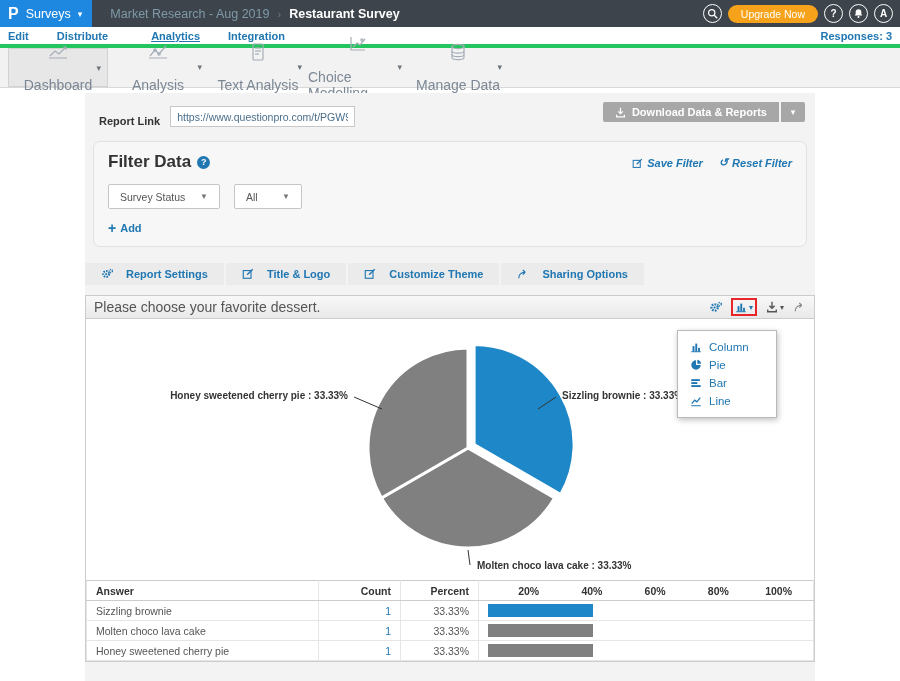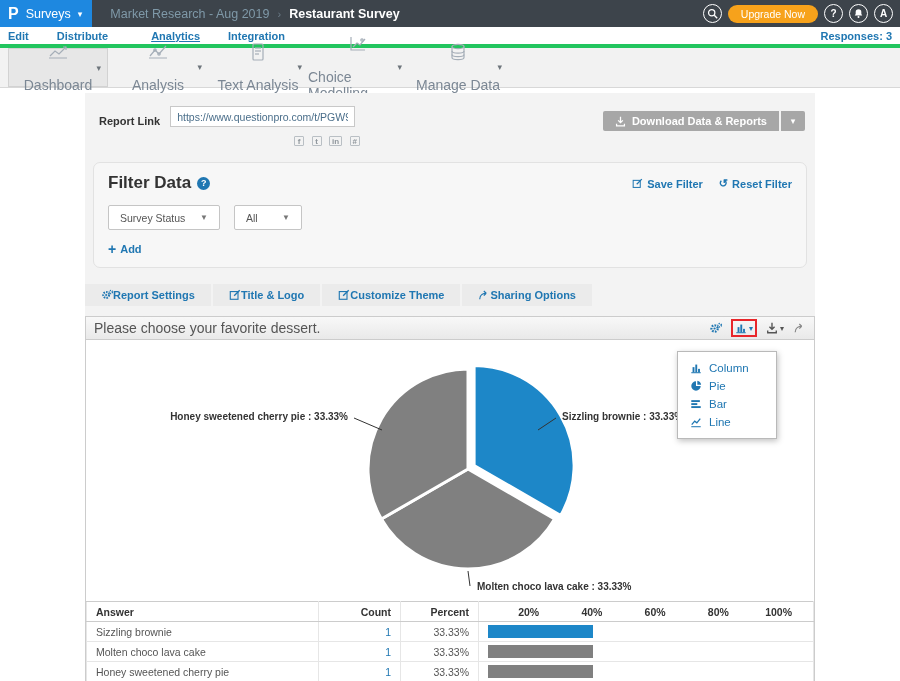--- a/index.html
+++ b/index.html
@@ -42,47 +42,47 @@
   .content { margin:5px 85px 0 85px; background:#f3f3f3; height:644px; position:relative; }
 
   .report-row { position:relative; padding:13px 10px 0 14px; }
   .report-inline { display:flex; align-items:flex-end; gap:10px; }
   .report-label { font-size:11px; font-weight:bold; color:#333; }
   .report-input { width:185px; height:21px; border:1px solid #c8c8c8; font-size:10.5px; color:#4a6e8a;
     padding:0 6px; font-family:"Liberation Sans",sans-serif; background:#fff; }
   .social-row { width:185px; margin-left:76px; text-align:right; margin-top:3px; }
   .social-ic { display:inline-block; font-size:8px; font-weight:bold; color:#8f969c; border:1px solid #b9bfc4;
     border-radius:1px; padding:0 2px; min-width:10px; height:10px; line-height:9px; text-align:center; margin-left:3px; }
-  .dl-group { position:absolute; right:10px; top:18px; display:flex; gap:2px; }
+  .dl-group { position:absolute; right:10px; top:9px; display:flex; gap:2px; }
   .dl-main { background:#a7a7a7; color:#fff; font-size:11px; font-weight:bold; padding:4px 12px;
     border-radius:2px 0 0 2px; display:flex; align-items:center; gap:6px; }
   .dl-caret { background:#a7a7a7; color:#fff; width:24px; border-radius:0 2px 2px 0;
     display:flex; align-items:center; justify-content:center; font-size:9px; }
 
   
   .filter-panel { margin:14px 8px 0 8px; background:#f7f7f7; border:1px solid #e2e2e2; border-radius:7px;
     padding:10px 14px 12px 14px; position:relative; }
   .filter-title { font-size:17px; font-weight:bold; color:#333; display:flex; align-items:center; gap:6px; }
   .help-dot { width:13px; height:13px; background:#2077b2; border-radius:50%; color:#fff; font-size:9px;
     font-weight:bold; display:inline-flex; align-items:center; justify-content:center; }
   .filter-actions { position:absolute; right:14px; top:14px; display:flex; gap:16px; }
-  .filter-action { font-size:11px; font-weight:bold; color:#2077b2; display:flex; align-items:center; gap:4px; }
+  .filter-action { font-size:11px; font-weight:bold; color:#2077b2; display:flex; align-items:flex-end; gap:4px;font-style:italic; }
   .selects-row { display:flex; gap:14px; margin-top:12px; }
   .fake-select { background:#fff; border:1px solid #c5c5c5; border-radius:2px; height:25px; font-size:10.5px;
     color:#555; display:flex; align-items:center; justify-content:space-between; padding:0 11px; }
   .sel-field { width:112px; } .sel-value { width:68px; }
   .sel-caret { color:#777; font-size:8px; }
   .add-row { margin-top:13px; display:flex; align-items:center; gap:4px; }
   .add-plus { color:#2077b2; font-size:14px; font-weight:bold; line-height:10px; }
   .add-label { color:#2077b2; font-size:11px; font-weight:bold; }
 
   
   .tabs-row { display:flex; gap:2px; margin-top:16px; }
   .tab { background:#ebebeb; padding:5px 16px; font-size:11px; font-weight:bold; color:#2077b2;
-    display:flex; align-items:center; gap:0; }
+    display:flex; align-items:center; gap:13px; }
 
   
   .chart-panel { margin-top:10px; background:#fff; border:1px solid #ccc; position:relative; }
   .chart-header { height:23px; background:linear-gradient(#f8f8f8,#e9e9e9); border-bottom:1px solid #ccc;
     display:flex; align-items:center; padding:0 8px; }
   .chart-title { font-size:14px; color:#555; }
   .chart-icons { margin-left:auto; display:flex; align-items:center; gap:9px; }
   .ci { display:flex; align-items:center; gap:2px; }
   .red-box { border:2px solid #e8262a; padding:0 2px; display:flex; align-items:center; gap:2px; height:18px; }
   .mini-caret { font-size:8px; color:#2077b2; }
@@ -218,26 +218,20 @@
     <span class="tool-caret">▾</span>
   </div>
 </div>
 
 <div class="content">
 
   <div class="report-row">
     <div class="report-inline">
       <span class="report-label">Report Link</span>
       <input class="report-input" value="https://www.questionpro.com/t/PGW9HZe4" style="">
-    </div>
-    <div class="social-row">
-      <span class="social-ic">f</span>
-      <span class="social-ic">t</span>
-      <span class="social-ic">in</span>
-      <span class="social-ic">#</span>
     </div>
     <div class="dl-group">
       <span class="dl-main">
         <svg width="11" height="11" viewBox="0 0 14 14">
           <path d="M7 1v7M4 5.5 7 8.5 10 5.5" stroke="#fff" stroke-width="1.6" fill="none"></path>
           <path d="M2 10v2.5h10V10" stroke="#fff" stroke-width="1.6" fill="none"></path>
         </svg>
         <span>Download Data &amp; Reports</span>
       </span>
       <span class="dl-caret">▾</span>

